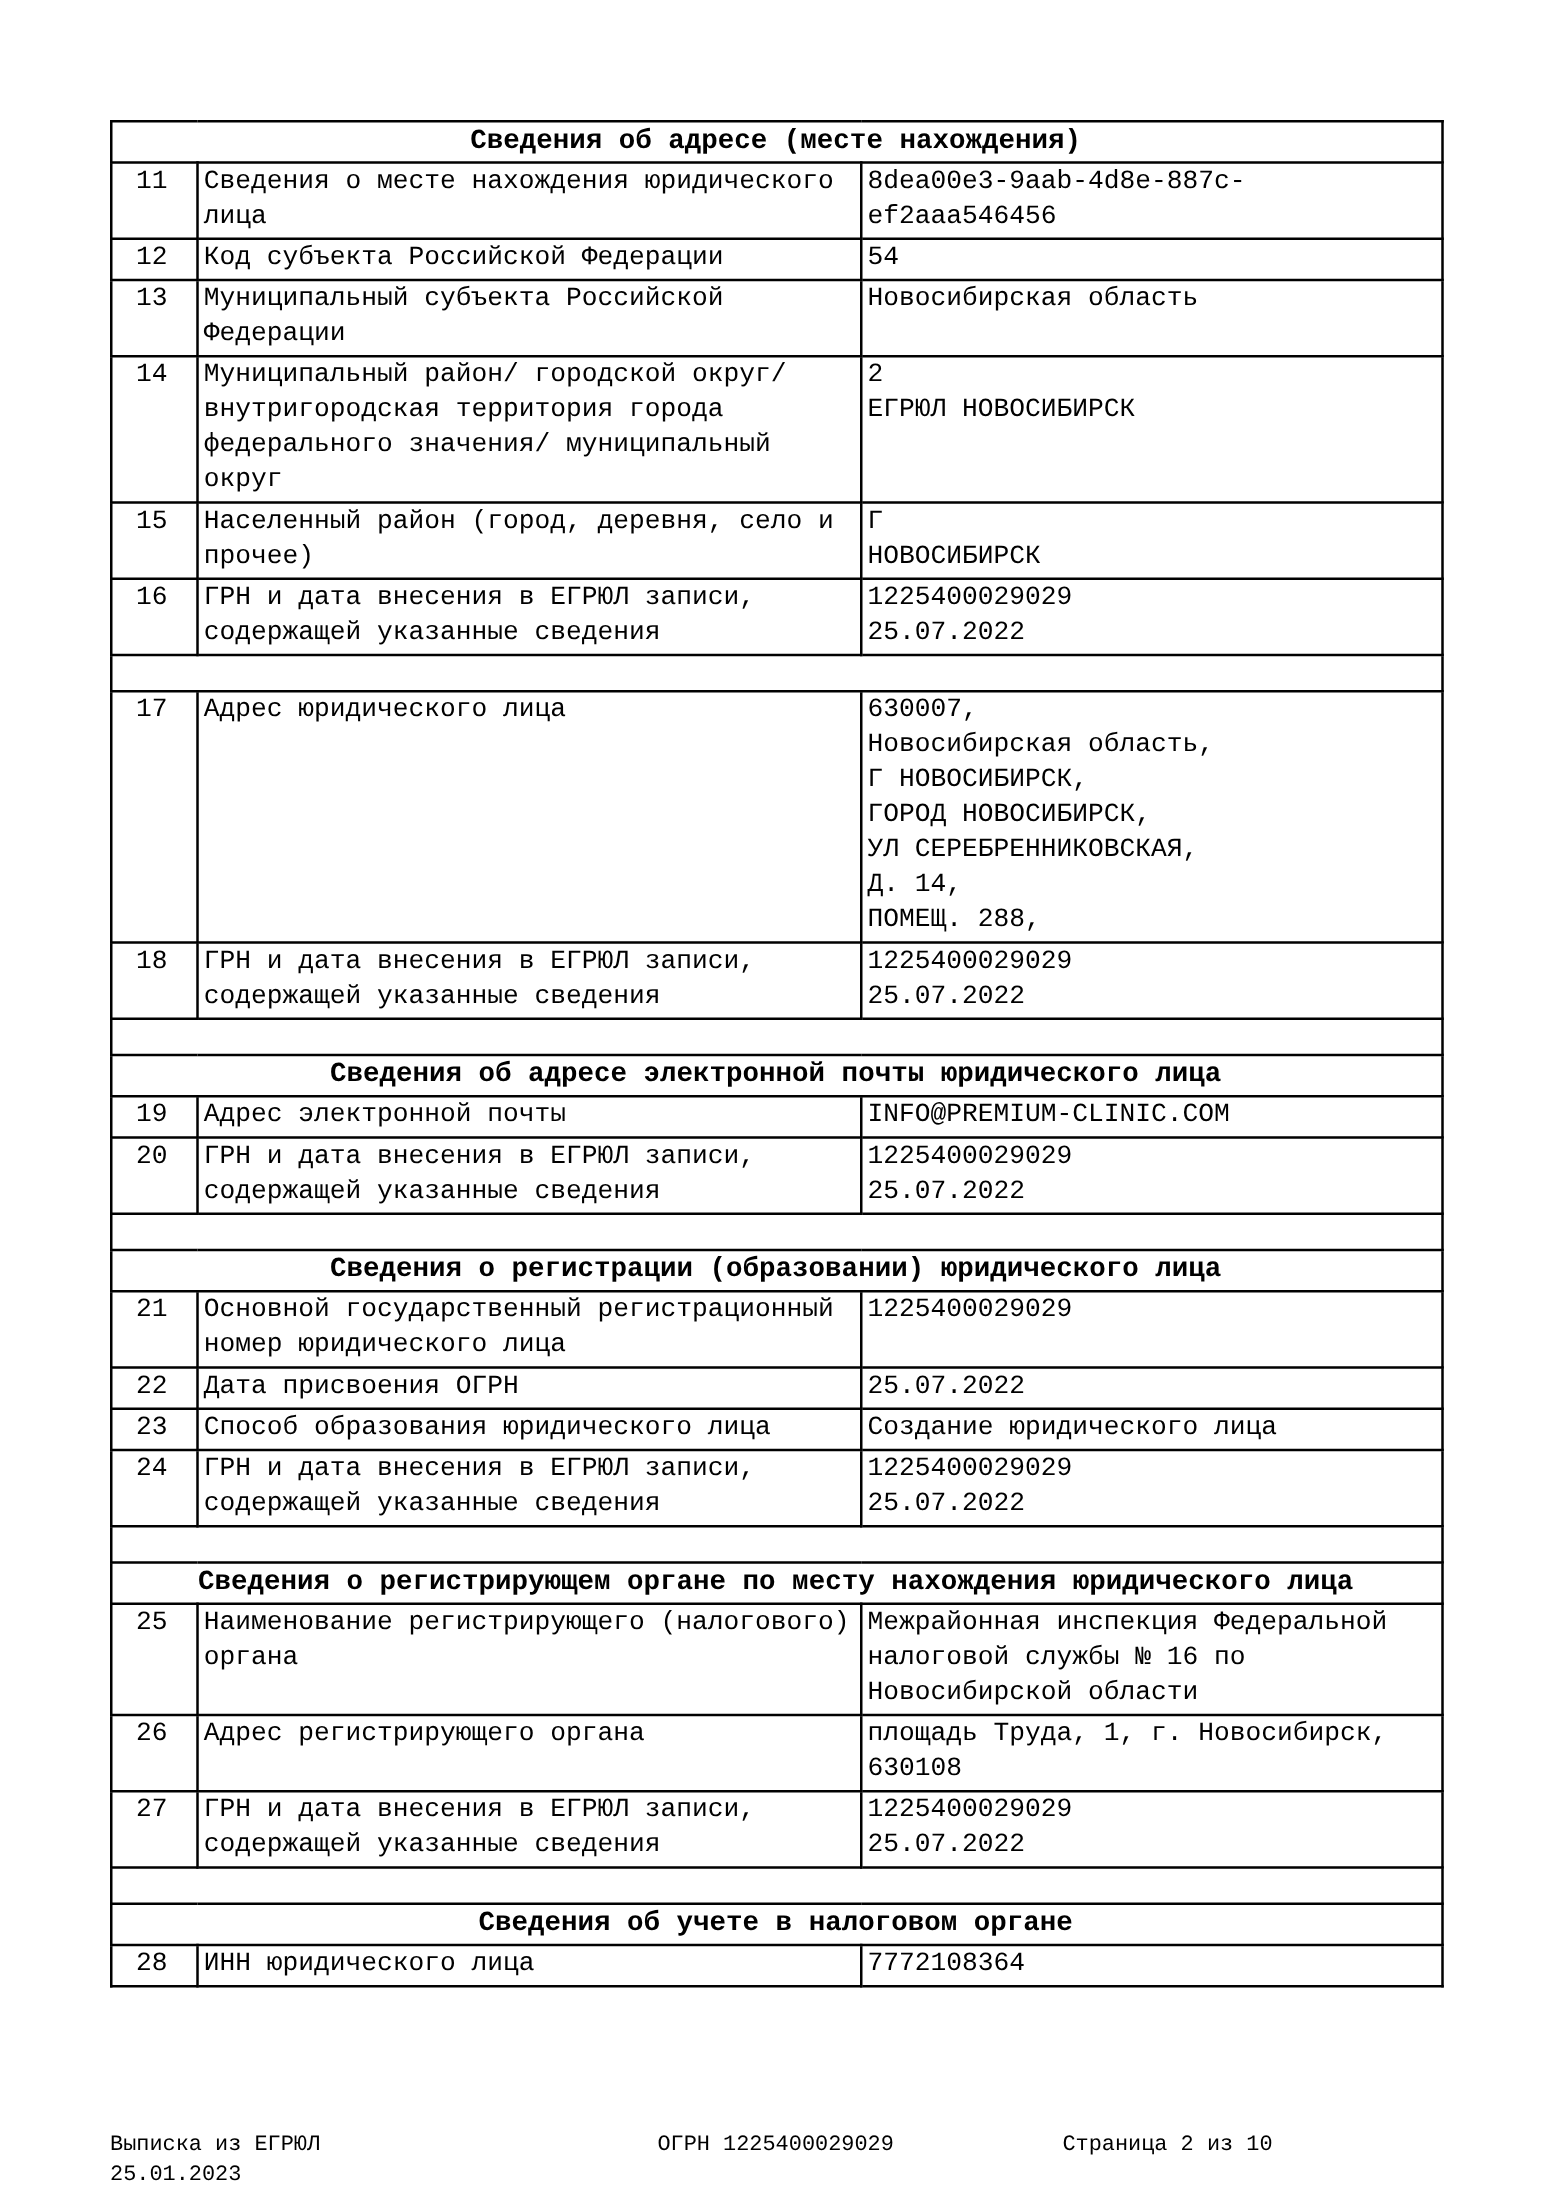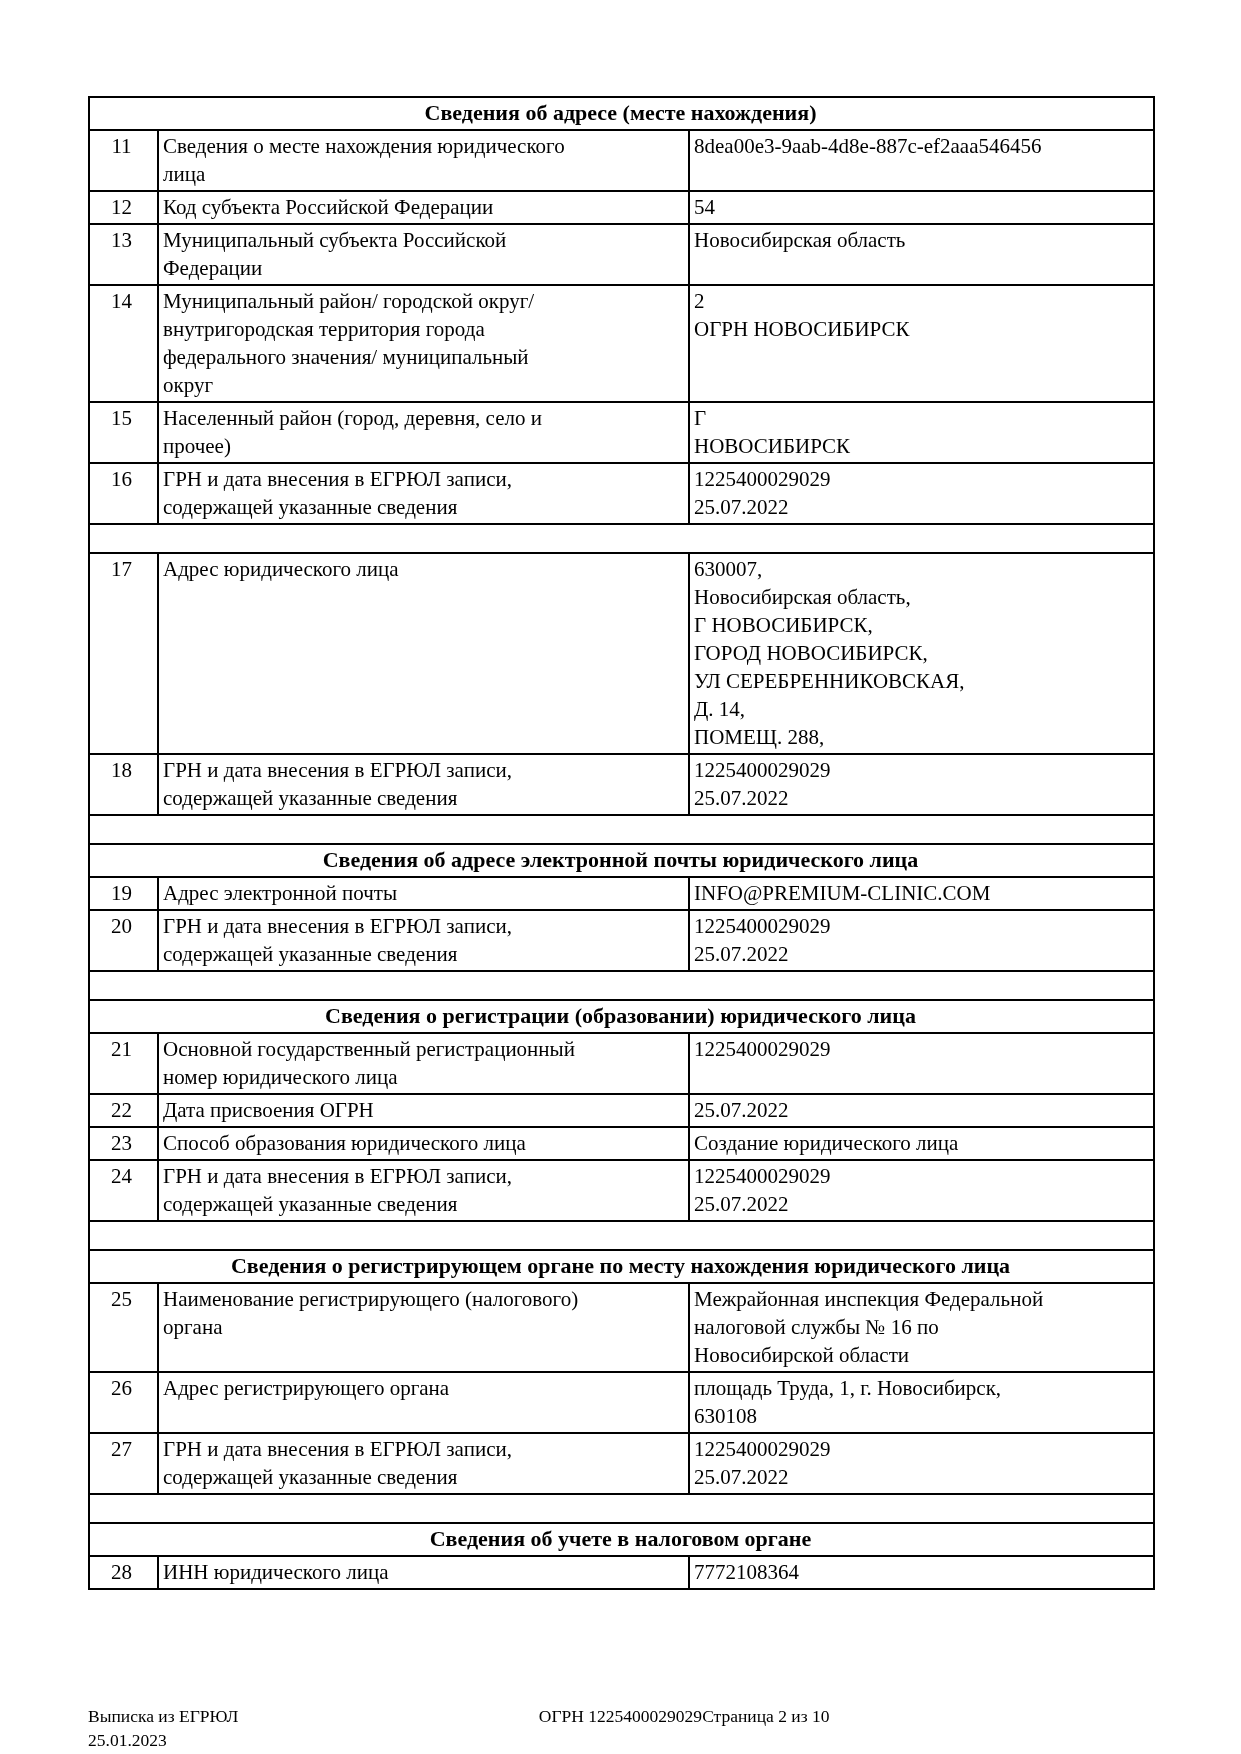--- a/index.html
+++ b/index.html
@@ -6,21 +6,21 @@
     margin: 0;
     padding: 0;
     background: #ffffff;
   }
   .page {
     position: relative;
     width: 1241px;
     height: 1754px;
     background: #ffffff;
     overflow: hidden;
-    font-family: Liberation Serif, serif;
+    font-family: Liberation Mono, monospace;
     color: #000000;
   }
   table.doc-table {
     position: absolute;
     left: 88px;
     top: 96px;
     width: 1065px;
     border-collapse: collapse;
     table-layout: fixed;
     font-size: 21px;
@@ -52,21 +52,21 @@
     left: 88px;
     top: 1704px;
     width: 1065px;
     display: grid;
     grid-template-columns: 1fr auto 1fr;
     font-size: 17.5px;
     line-height: 24px;
   }
   .footer .fl { text-align: left; }
   .footer .fc { text-align: right; }
-  .footer .fr { text-align: left; }
+  .footer .fr { text-align: center; }
 </style>
 </head>
 <body>
 
 <div class="page">
 
   <table class="doc-table">
     <colgroup>
       <col style="width:69px">
       <col style="width:531px">
@@ -108,21 +108,21 @@
         <tr class="data-row">
           <td class="num">14</td>
           <td class="label">
             <div class="line">Муниципальный район/ городской округ/</div>
             <div class="line">внутригородская территория города</div>
             <div class="line">федерального значения/ муниципальный</div>
             <div class="line">округ</div>
           </td>
           <td class="value">
             <div class="line">2</div>
-            <div class="line">ОГРН НОВОСИБИРСК</div>
+            <div class="line">ЕГРЮЛ НОВОСИБИРСК</div>
           </td>
         </tr>
         <tr class="data-row">
           <td class="num">15</td>
           <td class="label">
             <div class="line">Населенный район (город, деревня, село и</div>
             <div class="line">прочее)</div>
           </td>
           <td class="value">
             <div class="line">Г</div>

